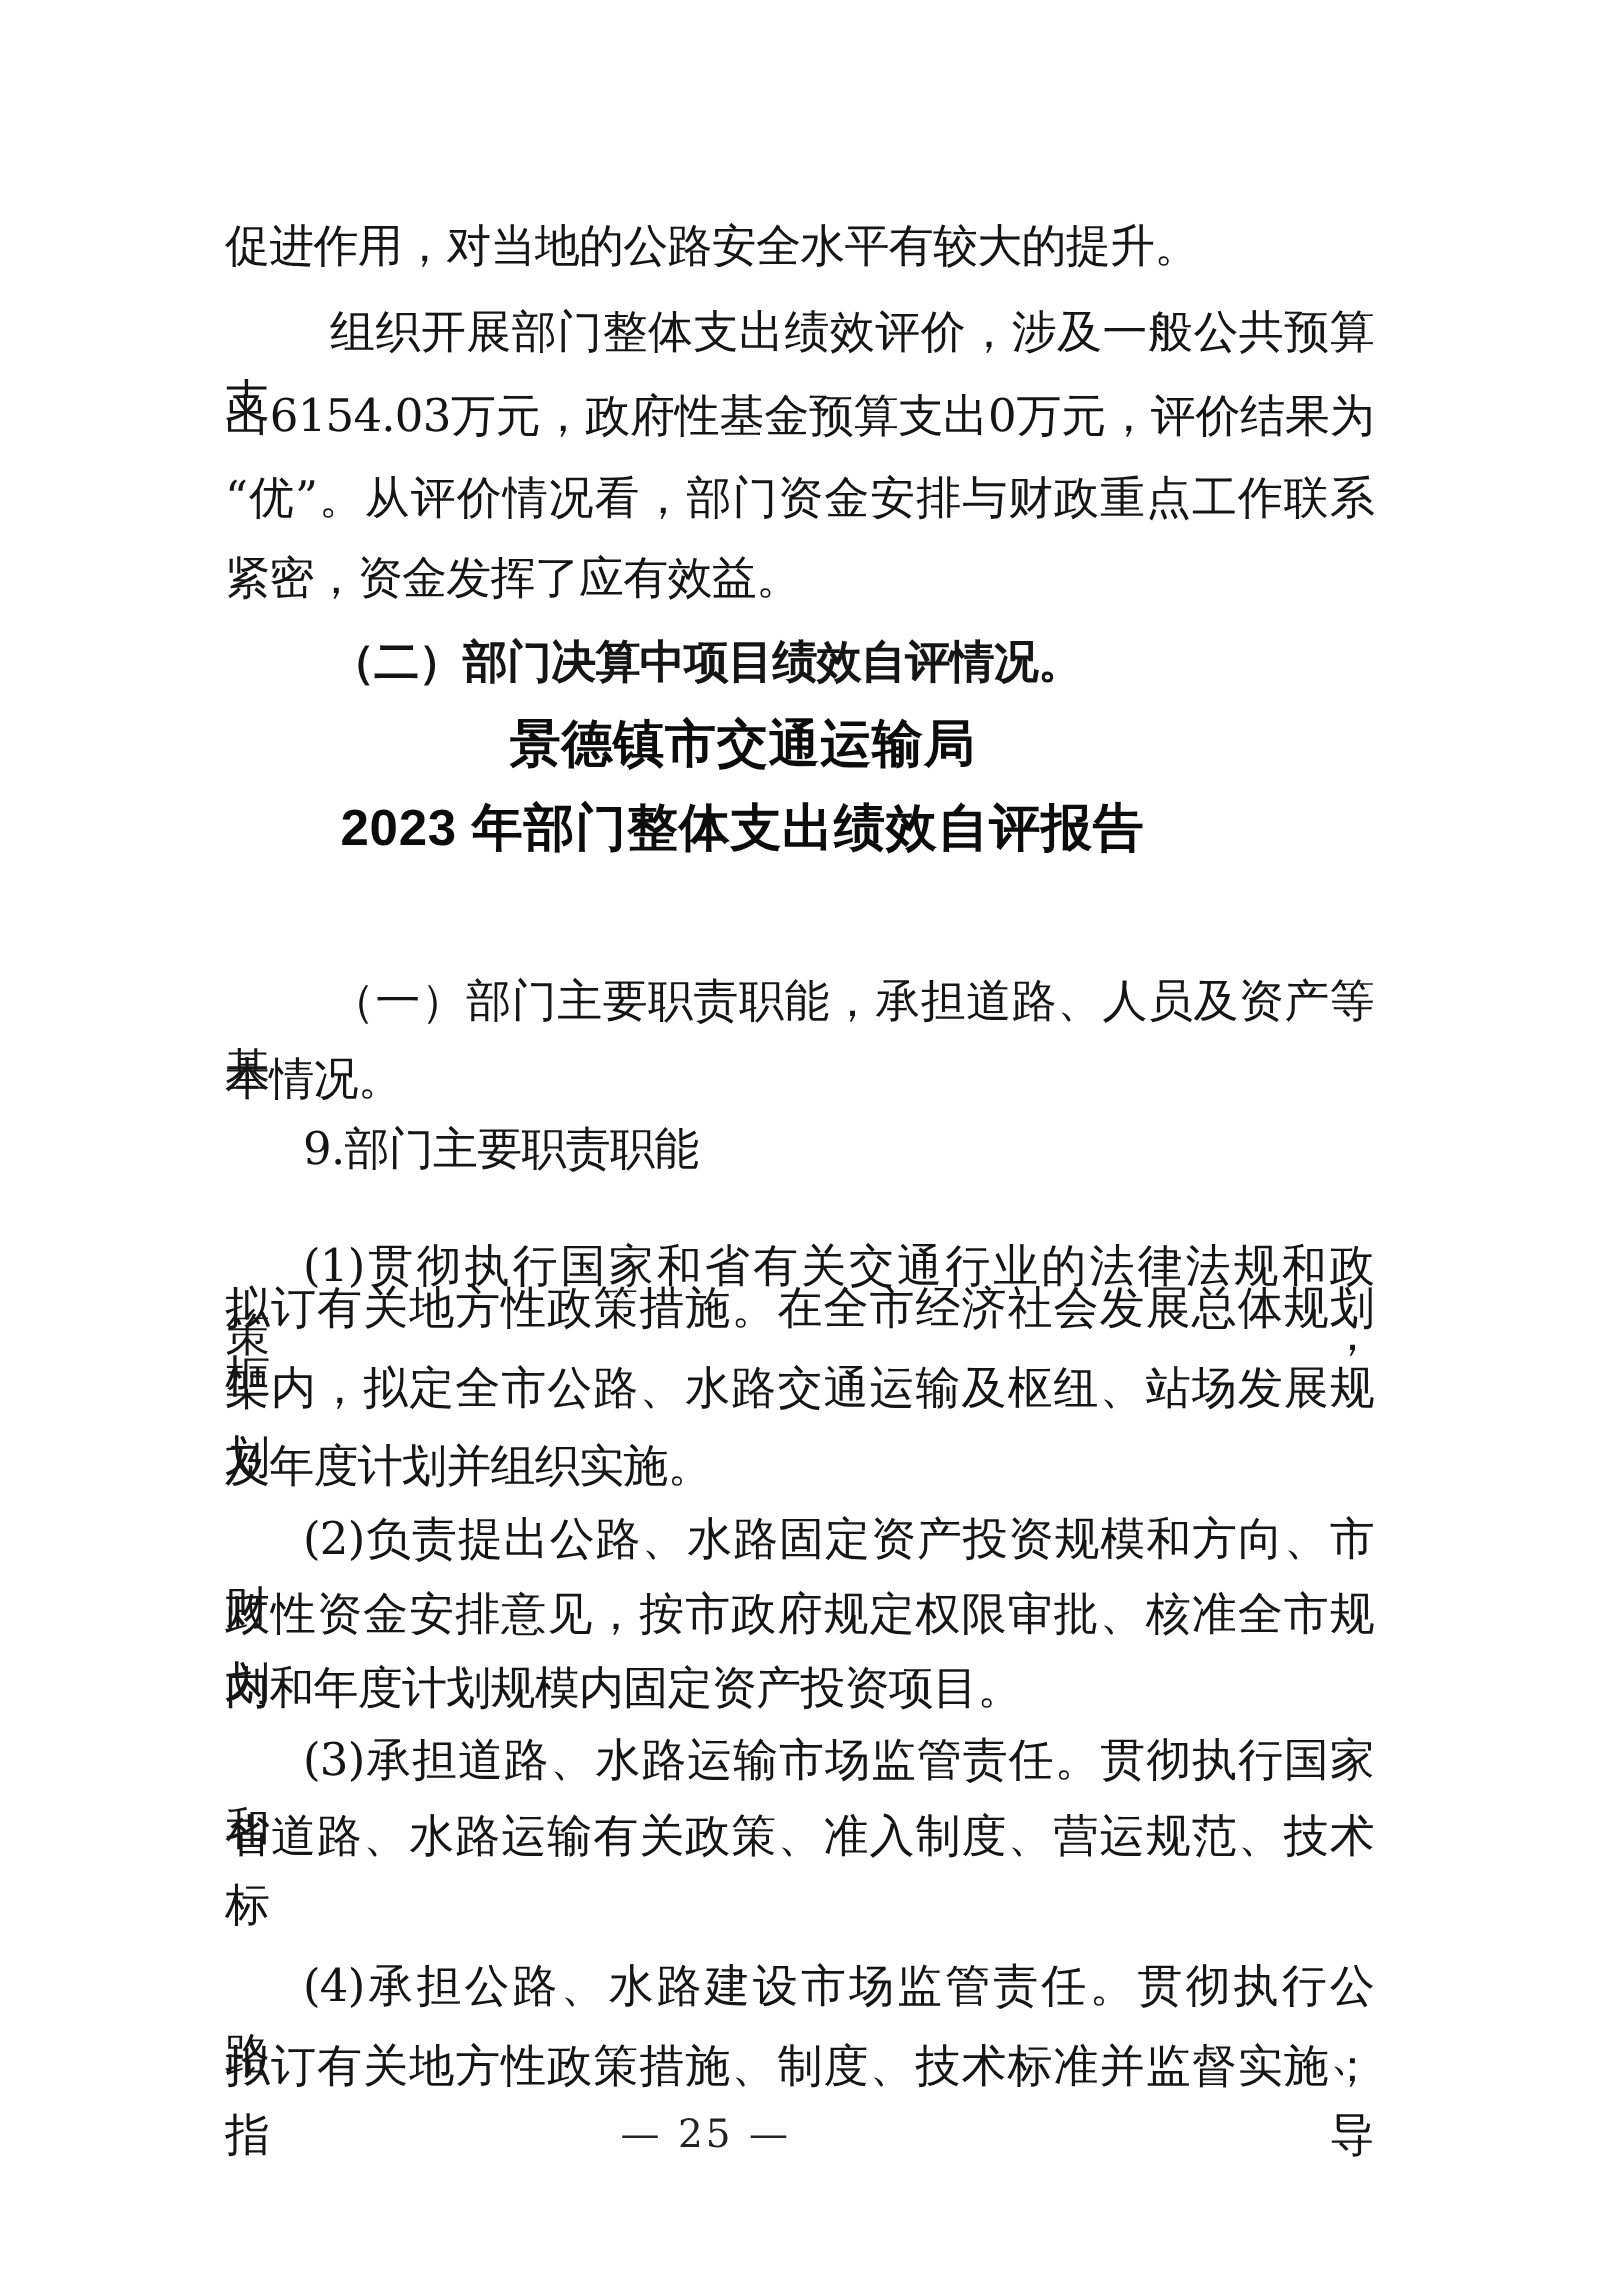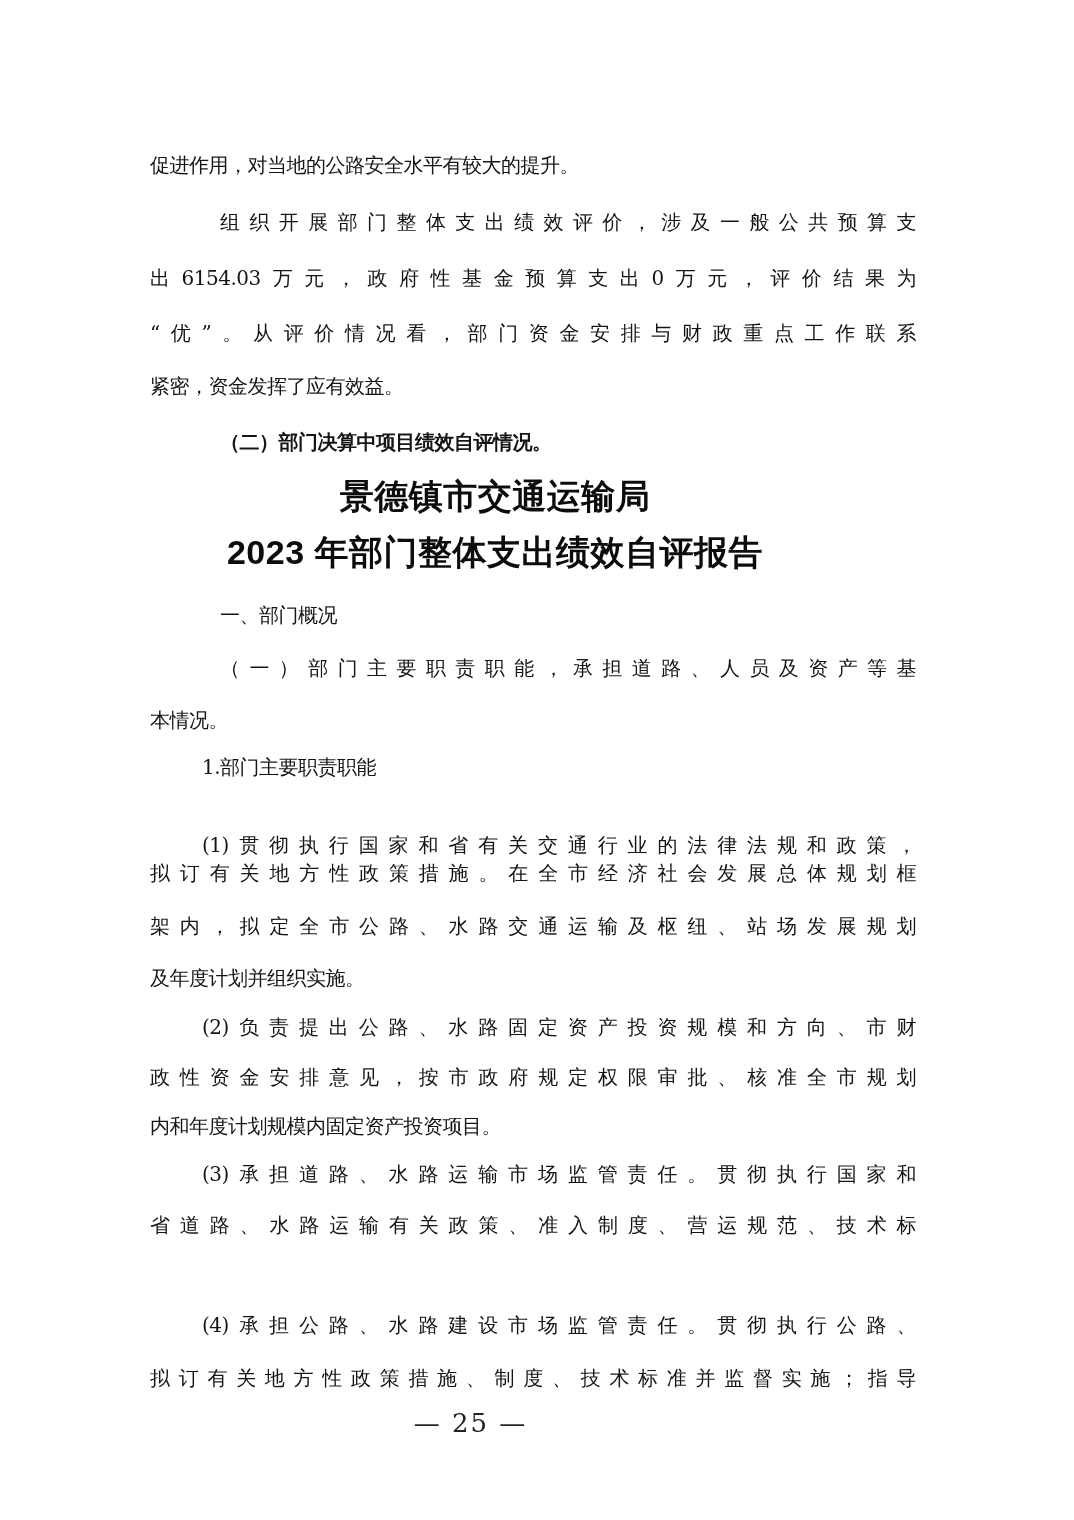--- a/index.html
+++ b/index.html
@@ -13,21 +13,21 @@
     height: 1520px;
     background: #ffffff;
     overflow: hidden;
     font-family: "DejaVu Serif", serif;
     color: #151515;
   }
   .line {
     position: absolute;
     left: 150px;
     width: 766px;
-    font-size: 20px;
+    font-size: 30px;
     letter-spacing: -0.5px;
     line-height: 46px;
     text-align: left;
     white-space: normal;
   }
   .full {
     text-align: justify;
     text-align-last: justify;
   }
   .ind2 { text-indent: 70px; }
@@ -64,24 +64,23 @@
   <div class="line" style="top:142px">促进作用，对当地的公路安全水平有较大的提升。</div>
   <div class="line ind2 full" style="top:199px">组织开展部门整体支出绩效评价，涉及一般公共预算支</div>
   <div class="line full" style="top:255px">出6154.03万元，政府性基金预算支出0万元，评价结果为</div>
   <div class="line full" style="top:310px">“优”。从评价情况看，部门资金安排与财政重点工作联系</div>
   <div class="line" style="top:363px">紧密，资金发挥了应有效益。</div>
   <div class="line bold ind2" style="top:419px">（二）部门决算中项目绩效自评情况。</div>
 
   <div class="heading" style="top:472px">景德镇市交通运输局</div>
   <div class="heading" style="top:528px">2023 年部门整体支出绩效自评报告</div>
 
-  <div class="line ind2" style="top:592px">一、部门概况</div>
   <div class="line ind2 full" style="top:645px">（一）部门主要职责职能，承担道路、人员及资产等基</div>
   <div class="line" style="top:697px">本情况。</div>
-  <div class="line ind1" style="top:744px">1.部门主要职责职能</div>
+  <div class="line ind1" style="top:744px">9.部门主要职责职能</div>
   <div class="line ind1 full" style="top:822px">(1)贯彻执行国家和省有关交通行业的法律法规和政策，</div>
   <div class="line full" style="top:850px">拟订有关地方性政策措施。在全市经济社会发展总体规划框</div>
   <div class="line full" style="top:903px">架内，拟定全市公路、水路交通运输及枢纽、站场发展规划</div>
   <div class="line" style="top:955px">及年度计划并组织实施。</div>
   <div class="line ind1 full" style="top:1004px">(2)负责提出公路、水路固定资产投资规模和方向、市财</div>
   <div class="line full" style="top:1054px">政性资金安排意见，按市政府规定权限审批、核准全市规划</div>
   <div class="line" style="top:1103px">内和年度计划规模内固定资产投资项目。</div>
   <div class="line ind1 full" style="top:1151px">(3)承担道路、水路运输市场监管责任。贯彻执行国家和</div>
   <div class="line full" style="top:1202px">省道路、水路运输有关政策、准入制度、营运规范、技术标</div>
   <div class="line ind1 full" style="top:1302px">(4)承担公路、水路建设市场监管责任。贯彻执行公路、</div>

